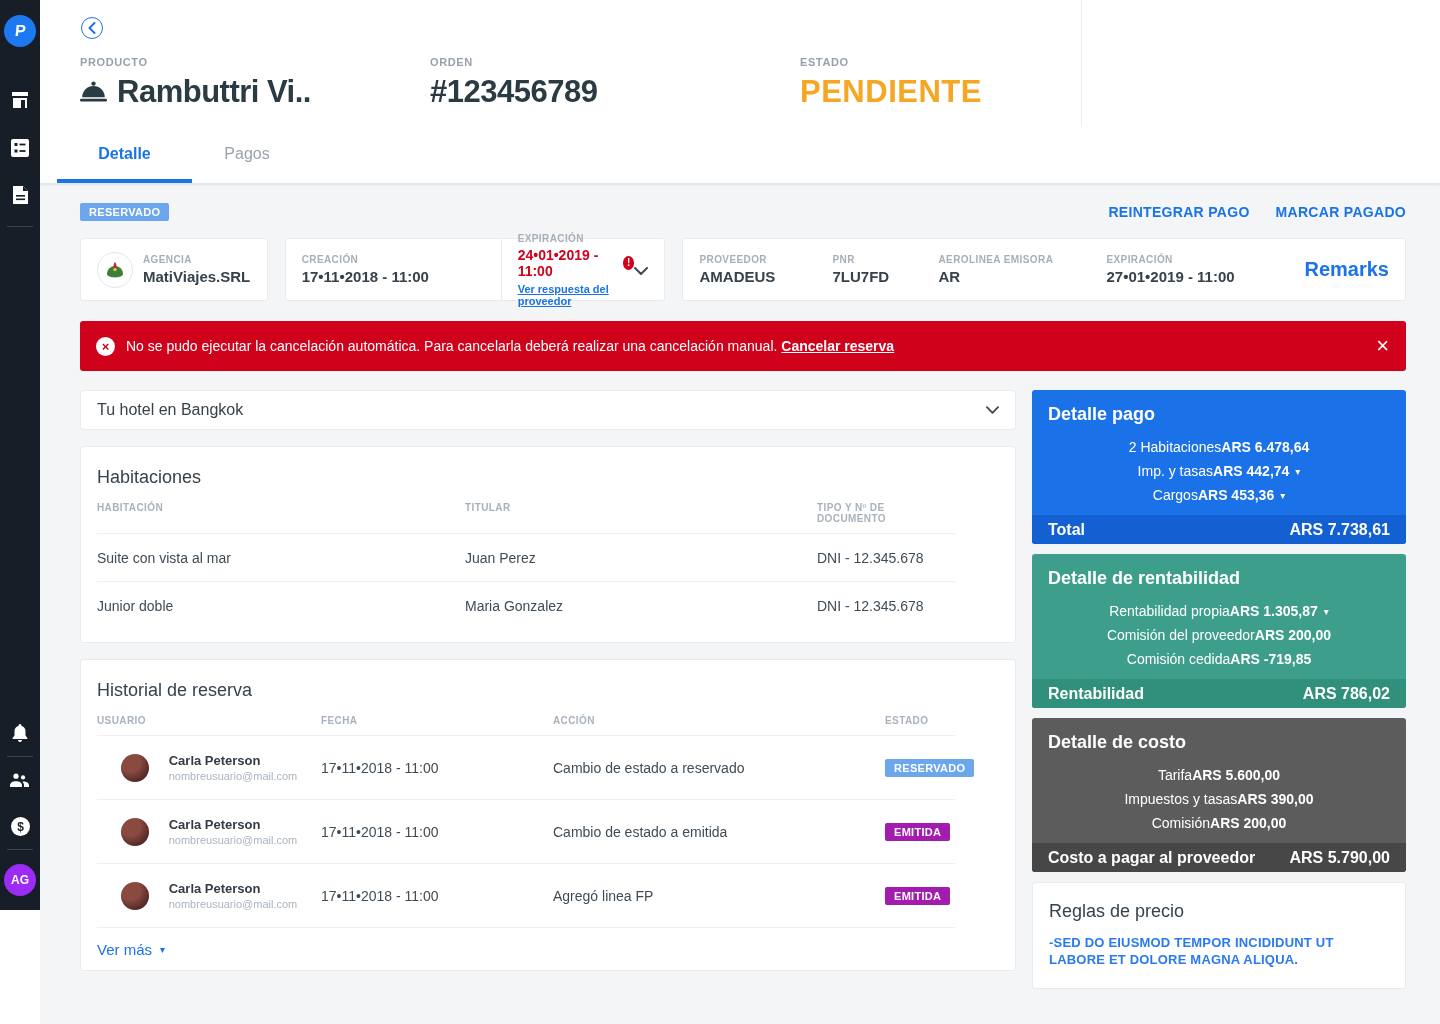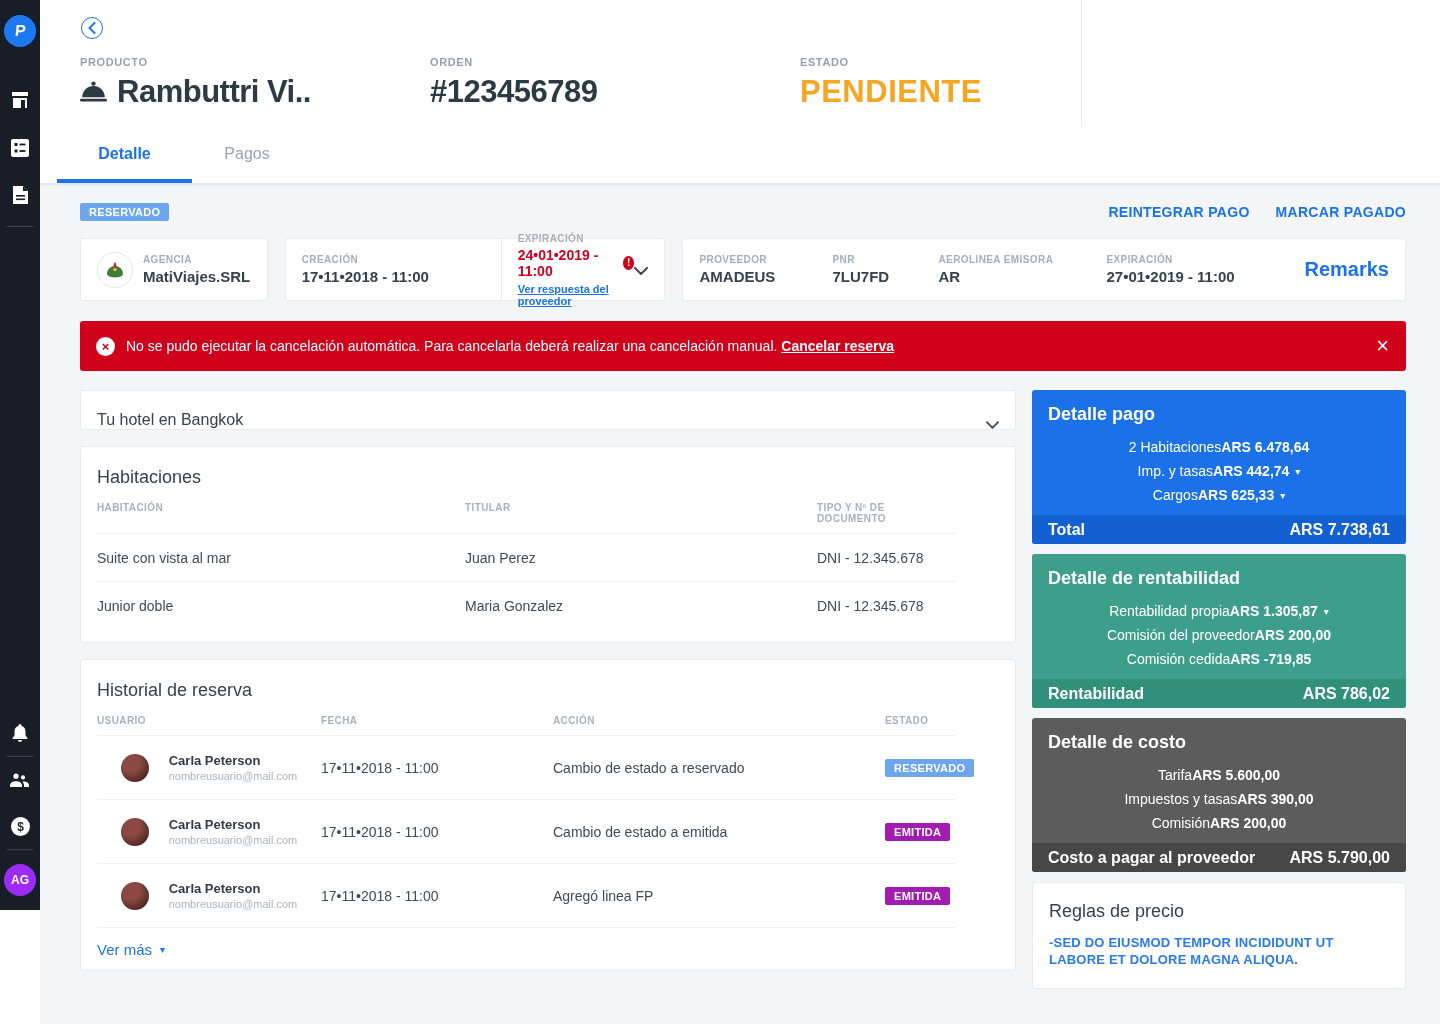--- a/index.html
+++ b/index.html
@@ -66,21 +66,21 @@
   .alert { background:#D0021B; border-radius:3px; height:50px; display:flex; align-items:center; padding:0 17px 0 16px; margin-bottom:19px; }
   .alert-ico { width:19px; height:19px; border-radius:50%; background:#fff; color:#D0021B; font-weight:bold; font-size:13px; display:flex; align-items:center; justify-content:center; margin-right:11px; flex:0 0 auto; }
   .alert-text { color:#fff; font-size:14px; }
   .alert-link { color:#fff; font-weight:bold; text-decoration:underline; cursor:pointer; }
   .alert-close { margin-left:auto; color:#fff; font-size:22px; line-height:1; cursor:pointer; }
 
   .columns { display:flex; gap:16px; align-items:flex-start; }
   .col-left { width:936px; }
   .col-right { width:374px; }
 
-  .hotel-card { height:40px; display:flex; align-items:flex-end; padding:0 16px 0 16px; margin-bottom:16px; cursor:pointer; }
+  .hotel-card { height:40px; display:flex; align-items:center; padding:0 16px 0 16px; margin-bottom:16px; cursor:pointer; }
   .hotel-title { font-size:16px; color:#36424C; }
 
   .sec-card { padding:16px 0 0; margin-bottom:16px; }
   .sec-title { font-size:18px; color:#36424C; padding:4px 16px 14px; }
   .tbl { margin:0 60px 0 16px; }
   .tbl-head { display:grid; font-size:10px; font-weight:bold; letter-spacing:.4px; color:#A9B2BC; padding-bottom:9px; border-bottom:1px solid #EDEFF2; }
   .hab-grid { grid-template-columns:368px 352px 1fr; }
   .tbl-row { display:grid; align-items:center; font-size:14px; color:#3F4B55; border-bottom:1px solid #EDEFF2; height:48px; }
   .tbl-row:last-child { border-bottom:none; }
   .hab-pad { height:12px; }
@@ -409,21 +409,21 @@
           <div class="p-row">
             <span>Imp. y tasas</span>
             <span class="p-amount">
                 <span>ARS 442,74</span>
                 <span class="p-caret">▾</span>
               </span>
           </div>
           <div class="p-row">
             <span>Cargos</span>
             <span class="p-amount">
-                <span>ARS 625,33</span>
+                <span>ARS 453,36</span>
                 <span class="p-caret">▾</span>
               </span>
           </div>
           <div class="p-footer">
             <span>Total</span>
             <span>ARS 7.738,61</span>
           </div>
         </div>
 
         <div class="panel panel-green">

